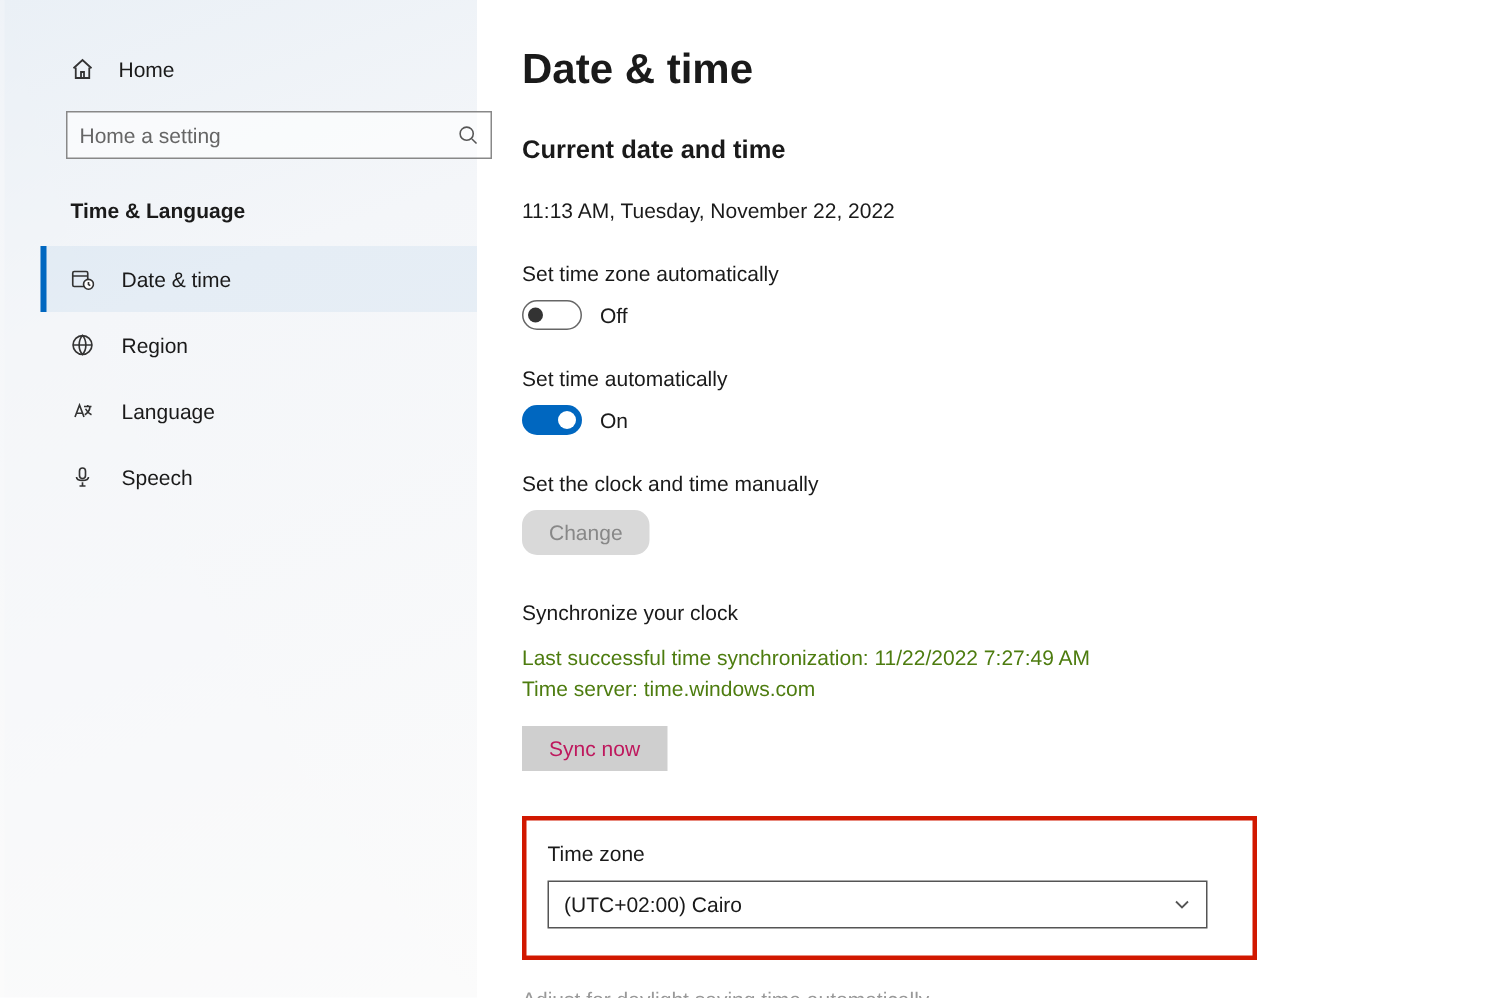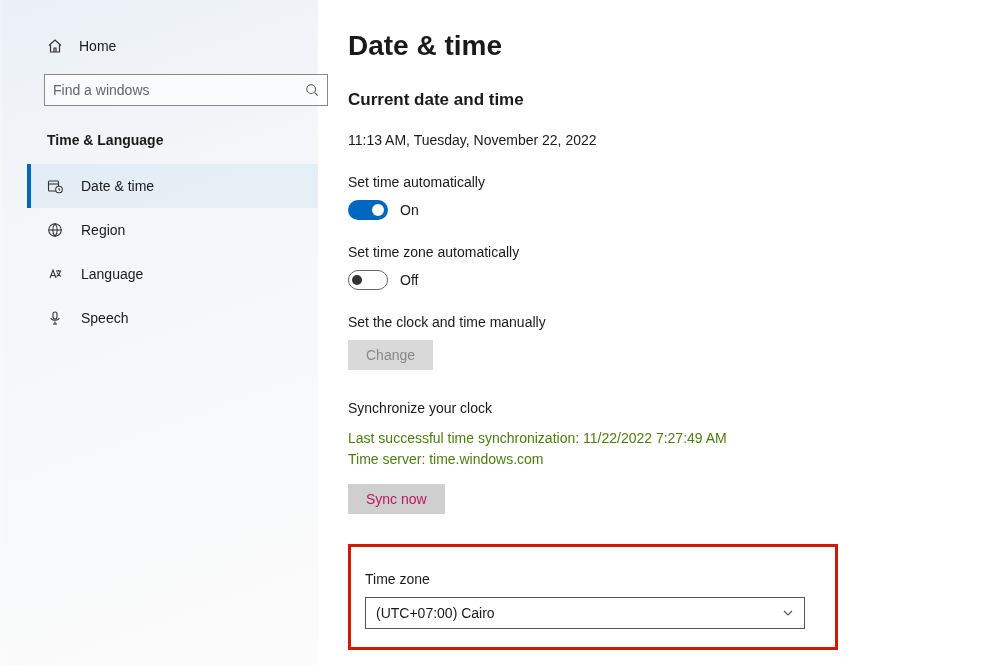--- a/index.html
+++ b/index.html
@@ -81,27 +81,27 @@
   .knob {
     position:absolute; width:12px; height:12px; border-radius:50%; top:50%; transform:translateY(-50%);
   }
   .toggle.on .knob { right:4px; background:#fff; }
   .toggle.off .knob { left:3px; background:#333; width:10px; height:10px; }
   .toggle-text { font-size:14px; }
   .btn {
     display:inline-block; background:#cfcfcf; border:none; padding:7px 18px;
     font-size:14px; color:#be185d; cursor:pointer; font-family:inherit;
   }
-  .btn.disabled { background:#d9d9d9; color:#888; cursor:default; }
+  .btn.disabled { background:#d9d9d9; color:#888; cursor:default;border-radius:10px; }
   .block { margin-bottom: 30px; }
   .subhead { font-size:14px; font-weight:400; margin-bottom:12px; }
   .sync-info { color:#4d7c0f; font-size:14px; line-height:1.5; margin-bottom:14px; }
   .highlight-box {
     border: 3px solid #d11800;
-    padding: 24px 14px 18px 14px;
+    padding: 14px 14px 18px 14px;
     margin-bottom: 18px;
     width: 490px;
   }
   .dropdown {
     width: 440px; height:32px; border:1px solid #555; display:flex;
     align-items:center; justify-content:space-between; padding:0 10px;
     font-size:14px; cursor:pointer; background:#fff;
   }
   .chev { color:#555; }
   .disabled-setting .setting-label { color:#999; }
@@ -117,21 +117,21 @@
         <path d="M2 7.5 L8 2 L14 7.5"></path>
           <path d="M3.5 7 V14 H12.5 V7"></path>
           <path d="M7 14 V10 H9 V14"></path>
       </svg>
     </span>
     <span>Home</span>
   </div>
 
   <div class="search-wrap">
     <div class="search">
-      <span>Find a windows</span>
+      <span>Home a setting</span>
       <span class="search-icon">
         <svg width="14" height="14" viewBox="0 0 16 16" fill="none" stroke="currentColor" stroke-width="1.2">
           <circle cx="7" cy="7" r="5"></circle>
             <path d="M11 11 L14.5 14.5"></path>
         </svg>
       </span>
     </div>
   </div>
 
   <div class="section-title">Time &amp; Language</div>
@@ -183,59 +183,59 @@
       </svg>
     </span>
     <span>Speech</span>
   </div>
 </div>
 
 <div class="main">
   <h1>Date &amp; time</h1>
   <h2>Current date and time</h2>
   <div class="datetime">11:13 AM, Tuesday, November 22, 2022</div>
+
+  <div class="block" style="margin-bottom:18px">
+    <div class="setting-label">Set time zone automatically</div>
+    <div class="toggle-row">
+      <div class="toggle off">
+          <div class="knob"></div>
+        </div>
+      <span class="toggle-text">Off</span>
+    </div>
+  </div>
 
   <div class="block" style="margin-bottom:18px">
     <div class="setting-label">Set time automatically</div>
     <div class="toggle-row">
       <div class="toggle on">
           <div class="knob"></div>
         </div>
       <span class="toggle-text">On</span>
     </div>
   </div>
 
-  <div class="block" style="margin-bottom:18px">
-    <div class="setting-label">Set time zone automatically</div>
-    <div class="toggle-row">
-      <div class="toggle off">
-          <div class="knob"></div>
-        </div>
-      <span class="toggle-text">Off</span>
-    </div>
-  </div>
-
   <div class="block">
     <div class="setting-label">Set the clock and time manually</div>
     <button class="btn disabled">Change</button>
   </div>
 
   <div class="block">
     <div class="subhead">Synchronize your clock</div>
     <div class="sync-info">
       <div>Last successful time synchronization: 11/22/2022 7:27:49 AM</div>
       <div>Time server: time.windows.com</div>
     </div>
     <button class="btn">Sync now</button>
   </div>
 
   <div class="highlight-box">
     <div class="setting-label">Time zone</div>
     <div class="dropdown">
-      <span>(UTC+07:00) Cairo</span>
+      <span>(UTC+02:00) Cairo</span>
       <span class="chev">
         <svg width="12" height="12" viewBox="0 0 12 12" fill="none" stroke="currentColor" stroke-width="1.2">
             <path d="M2 4 L6 8 L10 4"></path>
           </svg>
       </span>
     </div>
   </div>
 
   <div class="disabled-setting">
     <div class="setting-label">Adjust for daylight saving time automatically</div>

